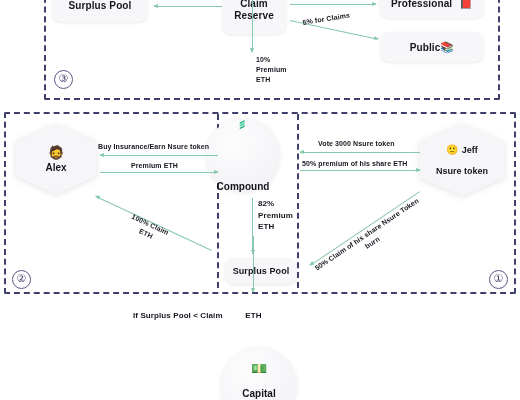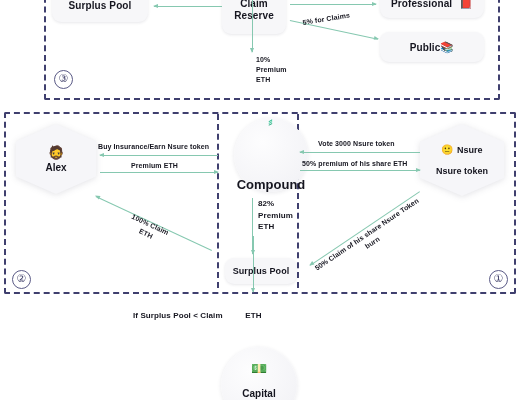--- a/index.html
+++ b/index.html
@@ -141,34 +141,34 @@
   <div class="circnum" style="left:12px;top:270px;">②</div>
   <div class="circnum" style="left:489px;top:270px;">①</div>
 
   <div class="hexwrap" style="left:16px;top:124px;width:80px;height:70px;">
     <div class="hex" style="position:relative;width:80px;height:70px;font-size:10px;">
       <span class="emoji" style="font-size:13px;">🧔</span>
       <span style="margin-top:2px;">Alex</span>
     </div>
   </div>
 
-  <div class="circ" style="left:234px;top:118px;width:74px;height:74px;font-size:13px;gap:48px;">
+  <div class="circ" style="left:206px;top:118px;width:74px;height:74px;font-size:10px;gap:48px;">
     <svg width="16" height="16" viewBox="0 0 24 24" style="margin-bottom:2px;">
       <path d="M6 8.4 15 3.6v3.1L6 11.5z" fill="#2fbd8f"></path>
       <path d="M6 13.1 15 8.3v3.1L6 16.2z" fill="#45cfa0"></path>
       <path d="M6 17.8 15 13v3.1L6 20.9z" fill="#27a87e"></path>
     </svg>
     <span>Compound</span>
   </div>
 
   <div class="hexwrap" style="left:420px;top:124px;width:84px;height:72px;">
     <div class="hex" style="position:relative;width:84px;height:72px;font-size:9px;">
       <span style="display:flex;align-items:center;gap:3px;">
         <span class="emoji" style="font-size:10px;">🙂</span>
-        <span>Nsure</span>
+        <span>Jeff</span>
       </span>
       <span style="margin-top:11px;">Nsure token</span>
     </div>
   </div>
 
   <div class="rbox" style="left:225px;top:258px;width:72px;height:26px;font-size:9px;">
     <span>Surplus Pool</span>
   </div>
 
   <div class="arr rev" style="left:100px;top:155px;width:118px;">

